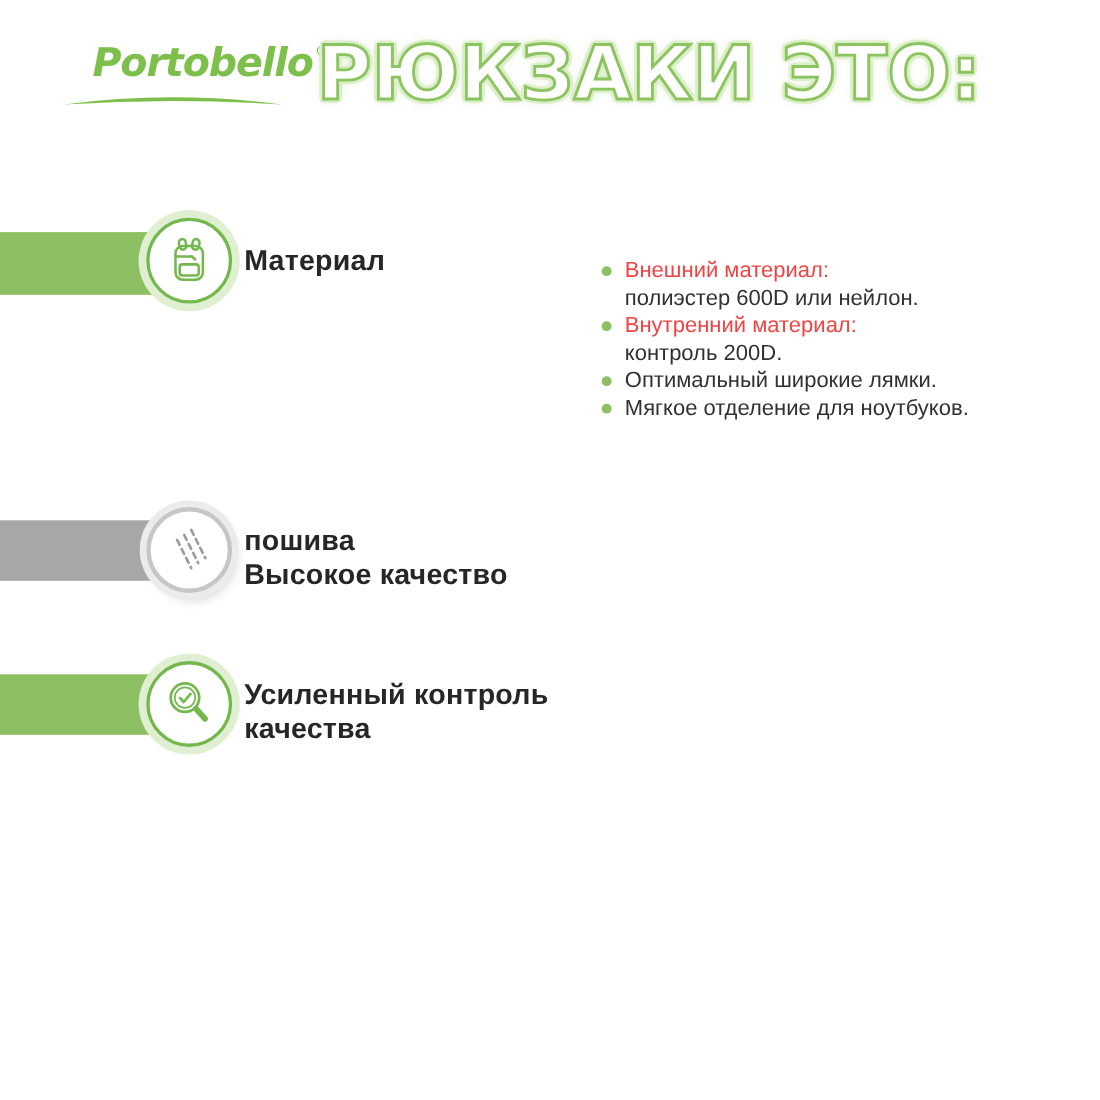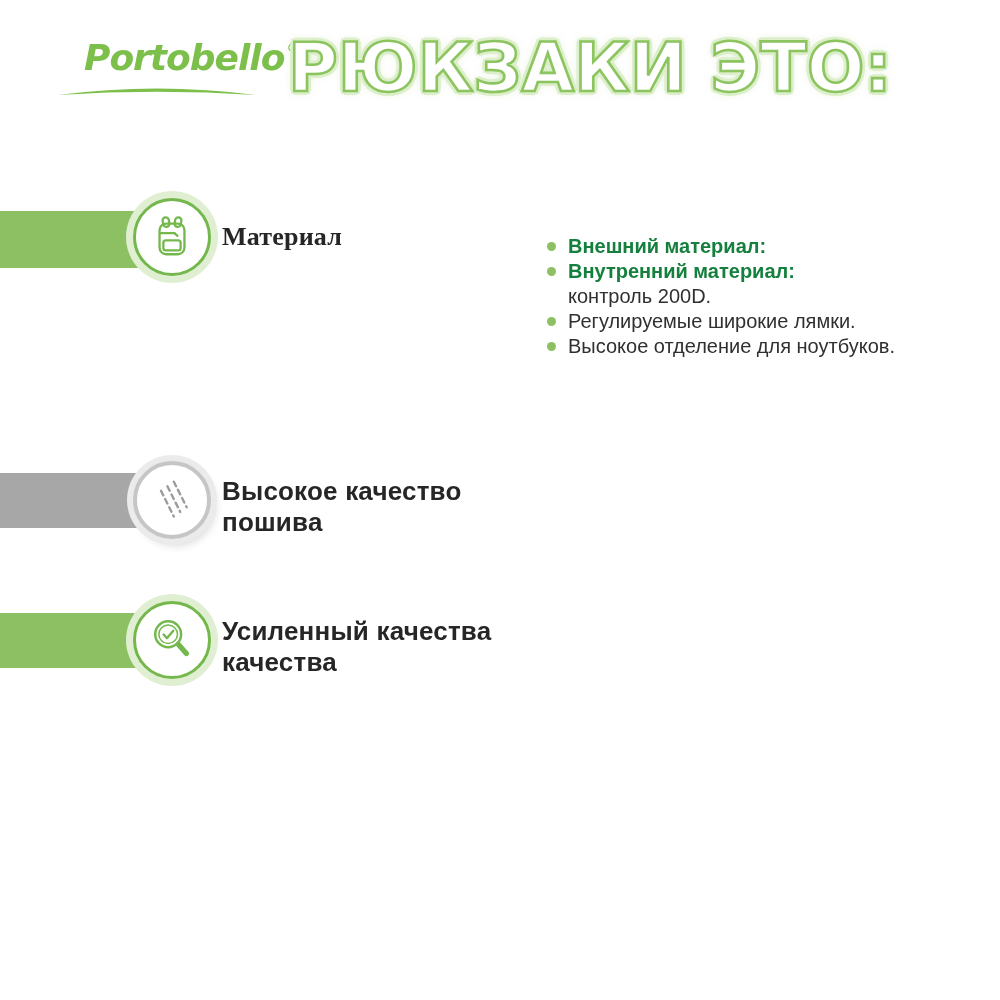--- a/index.html
+++ b/index.html
@@ -51,34 +51,34 @@
   .badge-1{top:198px;}
   .badge-2{top:461px;}
   .badge-3{top:601px;}
 
   
   .heading{
     position:absolute;left:222px;margin:0;
     font-weight:bold;font-size:26px;line-height:31px;color:#262626;letter-spacing:.2px;
   }
   .heading span{display:block;}
-  .heading-1{top:221px;font-family:Liberation Serif, serif;}
+  .heading-1{top:221px;}
   .heading-2{top:476px;}
   .heading-3{top:616px;}
 
   .bullets{
     position:absolute;left:546px;top:234px;width:420px;margin:0;padding:0;
     font-size:20px;line-height:25px;color:#303030;list-style:none;
   }
   .bullets li{position:relative;padding-left:22px;margin:0;}
   .bullets li::before{
     content:"";position:absolute;left:1px;top:8px;width:9px;height:9px;
     border-radius:50%;background:#8dc063;
   }
-  .bullets .b{display:block;font-weight:bold;color:#15803d;}
+  .bullets .b{display:block;font-weight:normal;color:#ef4444;}
 
   .note{
     position:absolute;left:549px;top:480px;width:420px;margin:0;
     font-size:20px;line-height:25px;color:#303030;
   }
 
   .icon-svg{display:block;}
 </style>
 </head>
 <body>
@@ -104,53 +104,54 @@
       <path d="M26.5,20 l3.2,2.8"></path>
       <rect x="15" y="27.5" width="18" height="10.5" rx="2.5"></rect>
     </svg>
   </div>
   <h2 class="heading heading-1">
     <span>Материал</span>
   </h2>
   <ul class="bullets">
     <li>
       <span class="b">Внешний материал:</span>
+      <span>полиэстер 600D или нейлон.</span>
     </li>
     <li>
       <span class="b">Внутренний материал:</span>
       <span>контроль 200D.</span>
     </li>
     <li>
-      <span>Регулируемые широкие лямки.</span>
+      <span>Оптимальный широкие лямки.</span>
     </li>
     <li>
-      <span>Высокое отделение для ноутбуков.</span>
+      <span>Мягкое отделение для ноутбуков.</span>
     </li>
   </ul>
 
   <div class="bar gray bar-2"></div>
   <div class="badge gray badge-2">
     <svg class="icon-svg" width="44" height="44" viewBox="0 0 48 48" fill="none" stroke="#9c9c9c" stroke-width="2.6" stroke-linecap="round" stroke-dasharray="5.5 4.5">
       <line x1="12" y1="14" x2="26" y2="42"></line>
       <line x1="19" y1="9" x2="33" y2="37"></line>
       <line x1="26" y1="4" x2="40" y2="32"></line>
     </svg>
   </div>
   <h2 class="heading heading-2">
+    <span>пошива</span>
     <span>Высокое качество</span>
-    <span>пошива</span>
   </h2>
 
   <div class="bar green bar-3"></div>
   <div class="badge green badge-3">
     <svg class="icon-svg" width="46" height="46" viewBox="0 0 48 48" fill="none" stroke="#74b84d" stroke-linecap="round" stroke-linejoin="round">
       <circle cx="20" cy="18" r="13.5" stroke-width="2.6"></circle>
       <circle cx="20" cy="18" r="9.7" stroke-width="1.6"></circle>
       <path d="M15.3,18.3 l3.4,3.8 l6.6,-7.8" stroke-width="2.5"></path>
       <path d="M30.5,28.5 L39,38" stroke-width="5.5"></path>
     </svg>
   </div>
   <h2 class="heading heading-3">
-    <span>Усиленный качества</span>
+    <span>Усиленный контроль</span>
     <span>качества</span>
   </h2>
 
 </div>
 
 </body></html>

